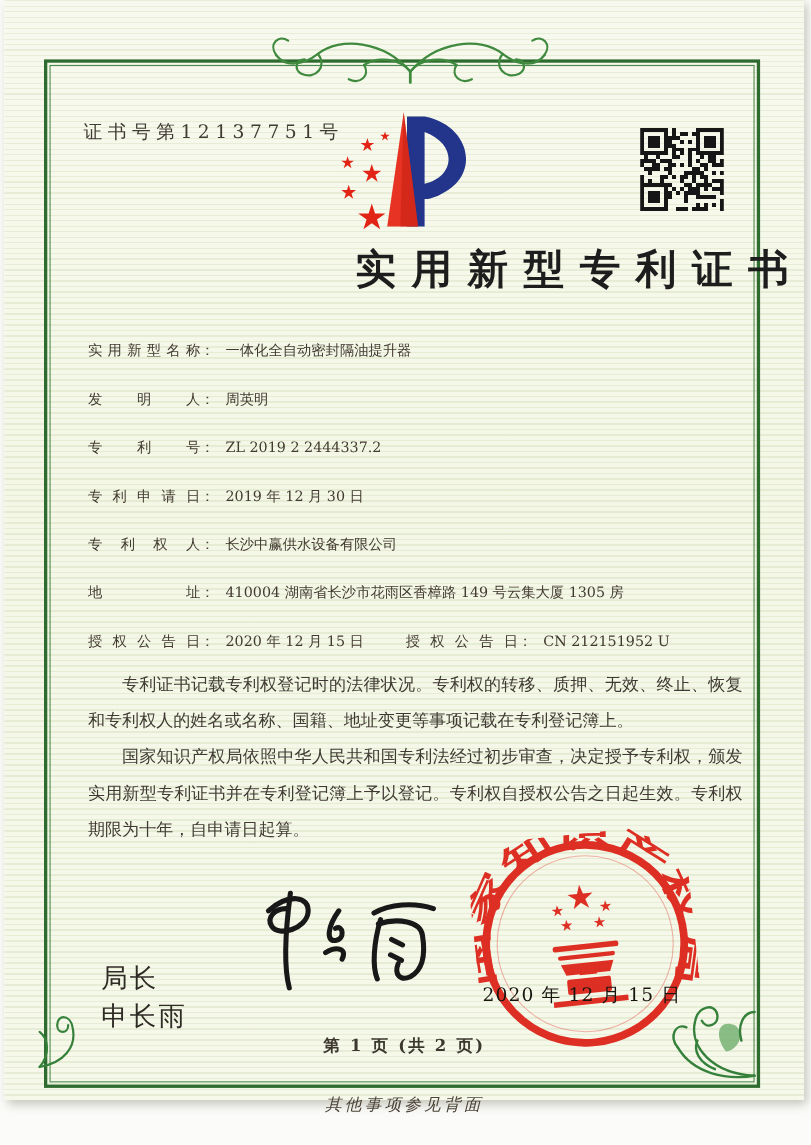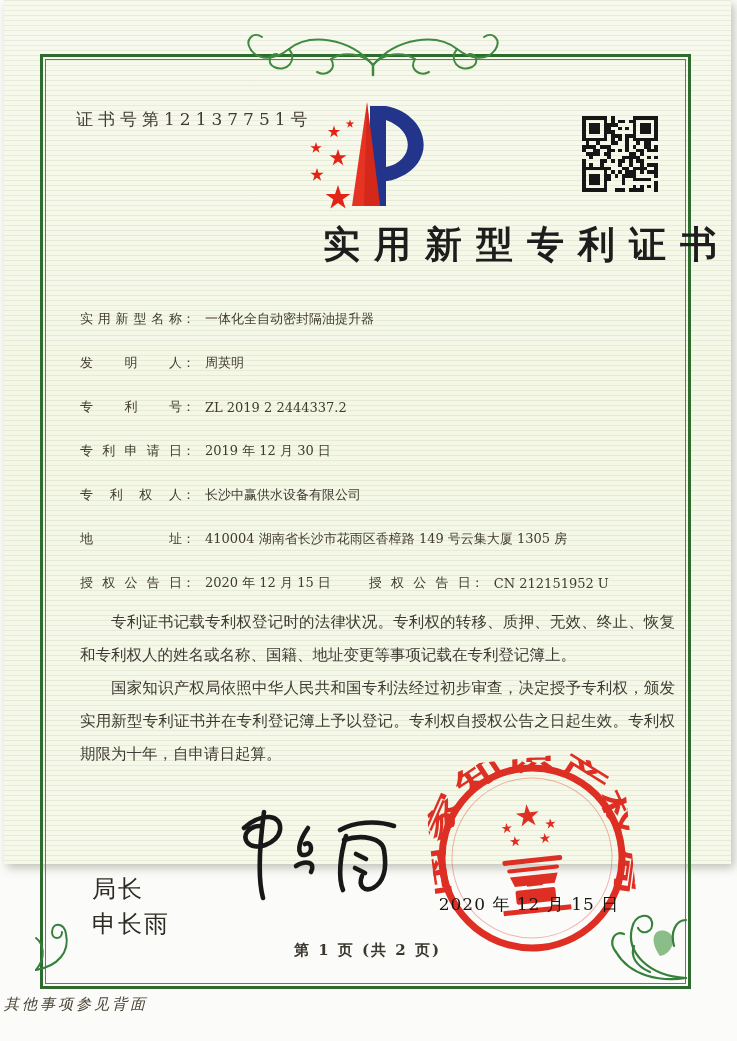--- a/index.html
+++ b/index.html
@@ -2,21 +2,21 @@
 <html><head>
 <meta charset="utf-8">
 <style>
   html,body{margin:0;padding:0;}
   body{
     width:737px;height:1041px;position:relative;overflow:hidden;
     background:#fbfbf9;
     font-family:"DejaVu Serif","Liberation Serif",serif;
   }
   .paper{
-    position:absolute;left:4px;top:0;width:727px;height:864px;
+    position:absolute;left:4px;top:0;width:727px;height:1000px;
     background:
       repeating-linear-gradient(180deg, rgba(173,196,142,0.22) 0 1px, rgba(255,255,255,0) 1px 5px),
       linear-gradient(180deg,#f8f9ee 0%,#f4f7e6 45%,#f6f8ea 100%);
     box-shadow:3px 4px 9px rgba(90,90,70,0.35);
   }
   .frame{
     position:absolute;left:36px;top:54px;width:645px;height:929px;
     border:3px solid #2e6b2e;
   }
   .frame::after{
@@ -50,21 +50,21 @@
   .seal{position:absolute;left:428px;top:758px;width:200px;height:200px;transform:rotate(-6deg);opacity:.93;}
   .seal-date{
     position:absolute;left:432px;top:893px;width:186px;text-align:center;
     font-size:17px;color:#17150f;letter-spacing:1px;white-space:nowrap;z-index:5;
   }
   .page-info{
     position:absolute;left:0;right:0;top:941px;text-align:center;
     font-size:15px;letter-spacing:2px;color:#3d382f;font-weight:bold;
   }
   .back-note{
-    position:absolute;left:0;right:0;top:995px;text-align:left;
+    position:absolute;left:0;right:0;top:995px;text-align:center;
     font-size:15px;font-style:italic;letter-spacing:3px;color:#4a4336;
   }
   .orn{position:absolute;pointer-events:none;}
   .orn-top{left:233px;top:27px;width:272px;height:60px;}
   .orn-br{left:586px;top:886px;width:102px;height:98px;}
   .orn-bl{left:26px;top:910px;width:58px;height:64px;}
 </style>
 </head>
 <body>
 

